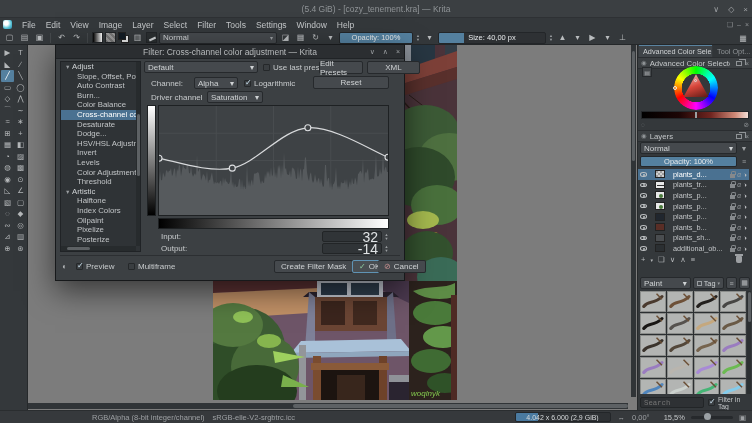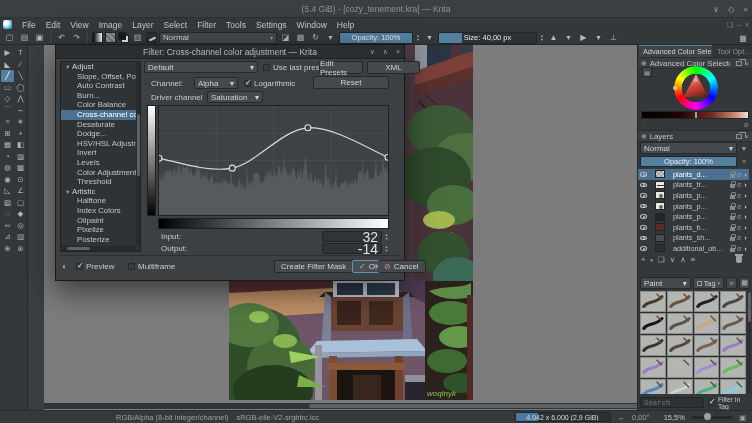--- a/index.html
+++ b/index.html
@@ -31,21 +31,21 @@
 .slider{height:12px;background:#2e3134;border:1px solid #232629;border-radius:2px;position:relative;overflow:hidden}
 .slider .fill{position:absolute;left:0;top:0;bottom:0;background:#54809f}
 .slider .lab{position:absolute;inset:0;display:flex;align-items:center;justify-content:center;font-size:7.5px;color:#e6e9eb;white-space:nowrap}
 .spin{display:flex;flex-direction:column;justify-content:center;color:#9a9ea1;font-size:4px;line-height:4px;padding:0 1px}
 #wschooser{position:absolute;right:3px;top:32px;width:12px;height:12px;color:#b9bcbe;font-size:8px;display:flex;align-items:center;justify-content:center}
 
 #toolbox{position:absolute;left:0;top:45px;width:28px;height:365px;background:#34383b;border-right:1px solid #26292b;padding:2px 1px;display:grid;grid-template-columns:13px 13px;align-content:start;gap:0}
 .tool{height:11.5px;display:flex;align-items:center;justify-content:center;color:#b4b7b9;font-size:7.5px;border-radius:1px}
 .tool.sel{background:#54809f;color:#fff}
 
-#canvas-area{position:absolute;left:44px;top:45px;width:609px;height:365px;background:#7c7c7c;overflow:hidden}
+#canvas-area{position:absolute;left:28px;top:45px;width:609px;height:365px;background:#7c7c7c;overflow:hidden}
 #artwork{position:absolute;left:185px;top:0;width:244px;height:355px}
 #hscroll{position:absolute;left:0;bottom:1px;height:6px;width:600px;background:#303437}
 #hscroll .thumb{position:absolute;left:265px;width:335px;top:1px;height:4px;background:#5d6164;border-radius:2px}
 #vscroll{position:absolute;right:1px;top:0;width:5px;height:352px;background:#303437}
 #vscroll .thumb{position:absolute;top:6px;height:110px;left:1px;width:3px;background:#5d6164;border-radius:2px}
 
 #dialog{position:absolute;left:55px;top:44px;width:350px;height:237px;background:#3c4043;border:1px solid #17191b;box-shadow:0 10px 28px rgba(0,0,0,.55);z-index:50}
 #dlg-title{position:absolute;left:0;top:0;right:0;height:14px;background:#2b2e31;border-bottom:1px solid #202326;display:flex;align-items:center;justify-content:center;color:#b7babc;font-size:8.5px}
 #dlg-title .btns{position:absolute;right:4px;display:flex;gap:8px;color:#9da0a3;font-size:7px}
 #ftree{position:absolute;left:4px;top:16px;width:81px;height:191px;background:#2f3336;border:1px solid #202326;overflow:hidden}
@@ -196,21 +196,21 @@
     <span class="tb-btn">▾</span>
     <span class="slider" style="width: 74px; display: inline-block;">
       <span class="fill" style="width: 100%;"></span>
       <span class="lab">Opacity: 100%</span>
     </span>
     <span class="spin">
       <span>▲</span>
       <span>▼</span>
     </span>
     <span class="tb-btn">▾</span>
-    <span class="slider" style="width: 99px; display: inline-block; text-align: center;">
+    <span class="slider" style="width: 108px; display: inline-block; text-align: center;">
       <span class="fill" style="width: 24%;"></span>
       <span class="lab">Size: 40,00 px</span>
     </span>
     <span class="spin">
       <span>▲</span>
       <span>▼</span>
     </span>
     <span class="tb-btn">▲</span>
     <span class="tb-btn">▾</span>
     <span class="tb-btn">▶</span>
@@ -733,21 +733,21 @@
     </div>
 
   <input id="bp-search" placeholder="Search" style="">
   <span id="bp-filter">
       <span class="cb checked"></span>
       <span>Filter in Tag</span>
     </span>
 </div>
 
 <div id="statusbar">
-  <span style="margin-left:116px">RGB/Alpha (8-bit integer/channel)</span>
+  <span style="margin-left:92px">RGB/Alpha (8-bit integer/channel)</span>
   <span style="margin-left:8px">sRGB-elle-V2-srgbtrc.icc</span>
   <span style="flex:1"></span>
   <div id="membar">
     <span class="fill"></span>
       <span class="lab">4.042 x 6.000 (2,9 GiB)</span>
   </div>
   <span style="margin:0 7px">↔</span>
   <span>0,00°</span>
   <span style="margin-left:14px;color:#c3c6c8">15,5%</span>
   <div id="zoomslider">

